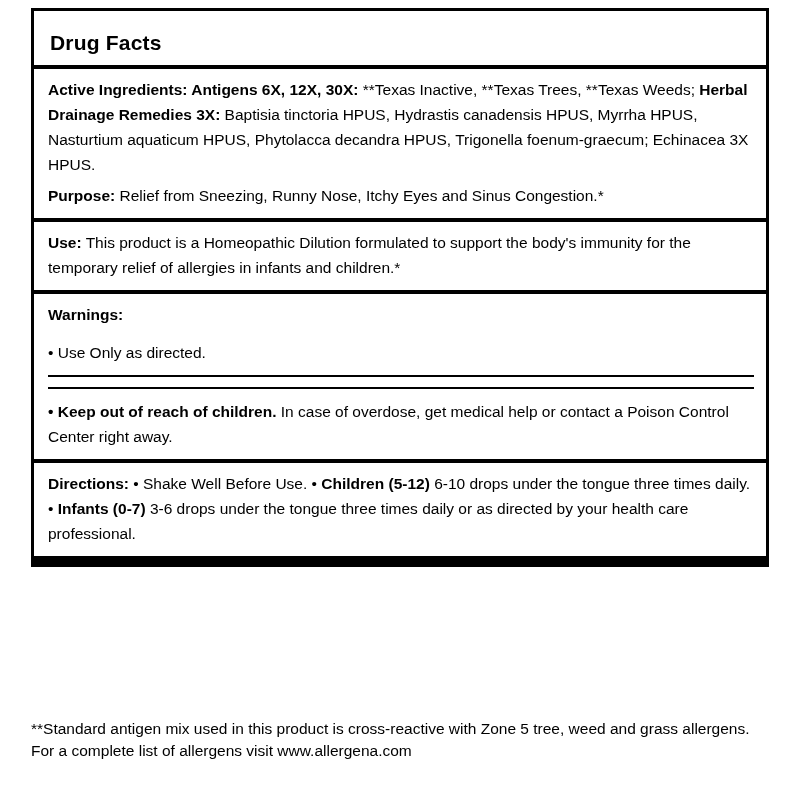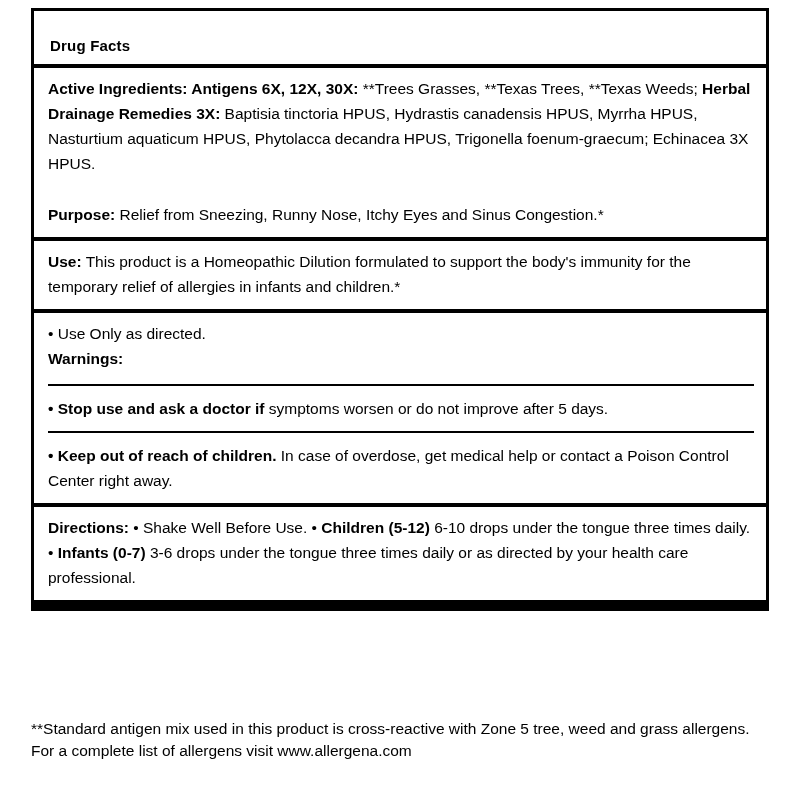--- a/index.html
+++ b/index.html
@@ -19,39 +19,39 @@
   .facts-box {
     position: absolute;
     left: 31px;
     top: 8px;
     width: 738px;
     border: 3px solid #000000;
     box-sizing: border-box;
     background: #ffffff;
   }
   .title {
-    font-size: 15px;
+    font-size: 21px;
     font-weight: bold;
-    padding: 26px 14px 10px 16px;
+    padding: 20px 14px 10px 16px;
     letter-spacing: 0.2px;
   }
   .divider {
     height: 4px;
     background: #000000;
   }
   .section {
     padding: 8px 12px 10px 14px;
   }
   .para {
     margin: 0;
     font-size: 15.5px;
     line-height: 25px;
   }
   .para.bold { font-weight: bold; }
-  .purpose { margin-top: 26px; }
+  .purpose { margin-top: 6px; }
   .warn-heading { margin-bottom: 13px; }
   .thin-rule {
     height: 2px;
     background: #000000;
     margin: 10px 0;
   }
   .footnotes {
     position: absolute;
     left: 31px;
     top: 718px;
@@ -69,37 +69,36 @@
 
 <div class="page">
 
   <div class="facts-box">
 
     <div class="title">Drug Facts</div>
 
     <div class="divider"></div>
 
     <div class="section">
-      <p class="para"><b>Active Ingredients: Antigens 6X, 12X, 30X:</b><span> **Trees Grasses, **Texas Trees, **Texas Weeds; </span><b>Herbal Drainage Remedies 3X:</b><span> Baptisia tinctoria HPUS, Hydrastis canadensis HPUS, Myrrha HPUS, Nasturtium aquaticum HPUS, Phytolacca decandra HPUS, Trigonella foenum-graecum; Echinacea 3X HPUS.</span></p>
+      <p class="para"><b>Active Ingredients: Antigens 6X, 12X, 30X:</b><span> **Texas Inactive, **Texas Trees, **Texas Weeds; </span><b>Herbal Drainage Remedies 3X:</b><span> Baptisia tinctoria HPUS, Hydrastis canadensis HPUS, Myrrha HPUS, Nasturtium aquaticum HPUS, Phytolacca decandra HPUS, Trigonella foenum-graecum; Echinacea 3X HPUS.</span></p>
       <p class="para purpose"><b>Purpose:</b><span> Relief from Sneezing, Runny Nose, Itchy Eyes and Sinus Congestion.*</span></p>
     </div>
 
     <div class="divider"></div>
 
     <div class="section">
       <p class="para"><b>Use:</b><span> This product is a Homeopathic Dilution formulated to support the body's immunity for the temporary relief of allergies in infants and children.*</span></p>
     </div>
 
     <div class="divider"></div>
 
     <div class="section">
+      <p class="para bold warn-heading">Warnings:</p>
       <p class="para">• Use Only as directed.</p>
-      <p class="para bold warn-heading">Warnings:</p>
       <div class="thin-rule"></div>
-      <p class="para"><b>• Stop use and ask a doctor if</b><span> symptoms worsen or do not improve after 5 days.</span></p>
       <div class="thin-rule"></div>
       <p class="para"><b>• Keep out of reach of children.</b><span> In case of overdose, get medical help or contact a Poison Control Center right away.</span></p>
     </div>
 
     <div class="divider"></div>
 
     <div class="section">
       <p class="para"><b>Directions:</b><span> • Shake Well Before Use. • </span><b>Children (5-12)</b><span> 6-10 drops under the tongue three times daily. • </span><b>Infants (0-7)</b><span> 3-6 drops under the tongue three times daily or as directed by your health care professional.</span></p>
     </div>
 

